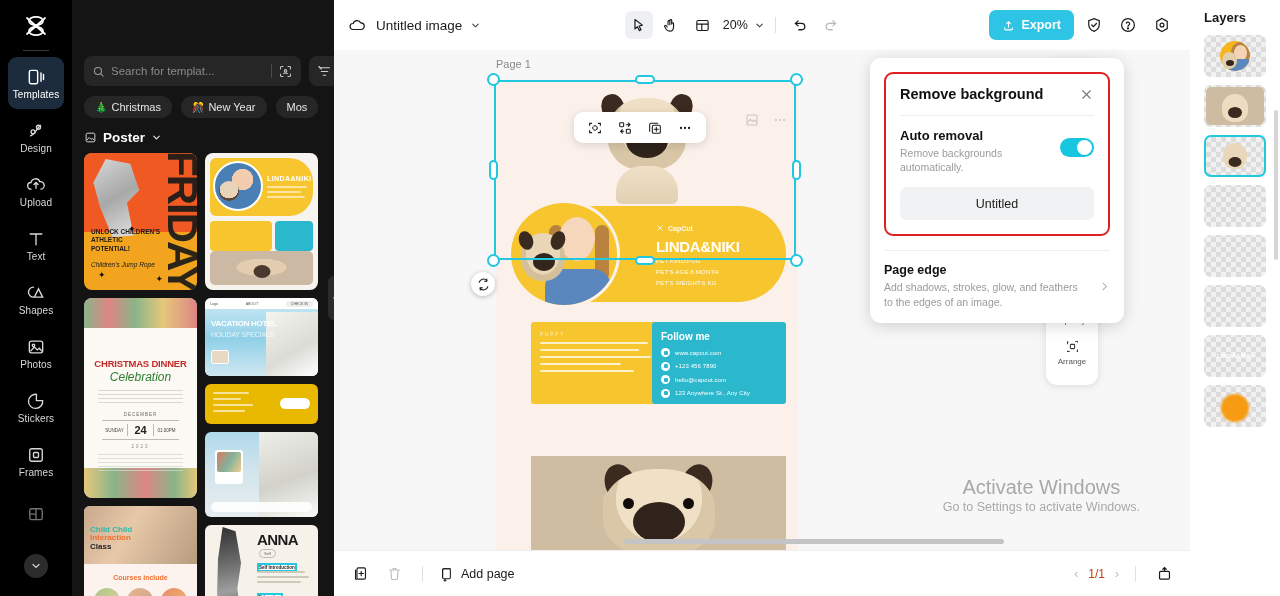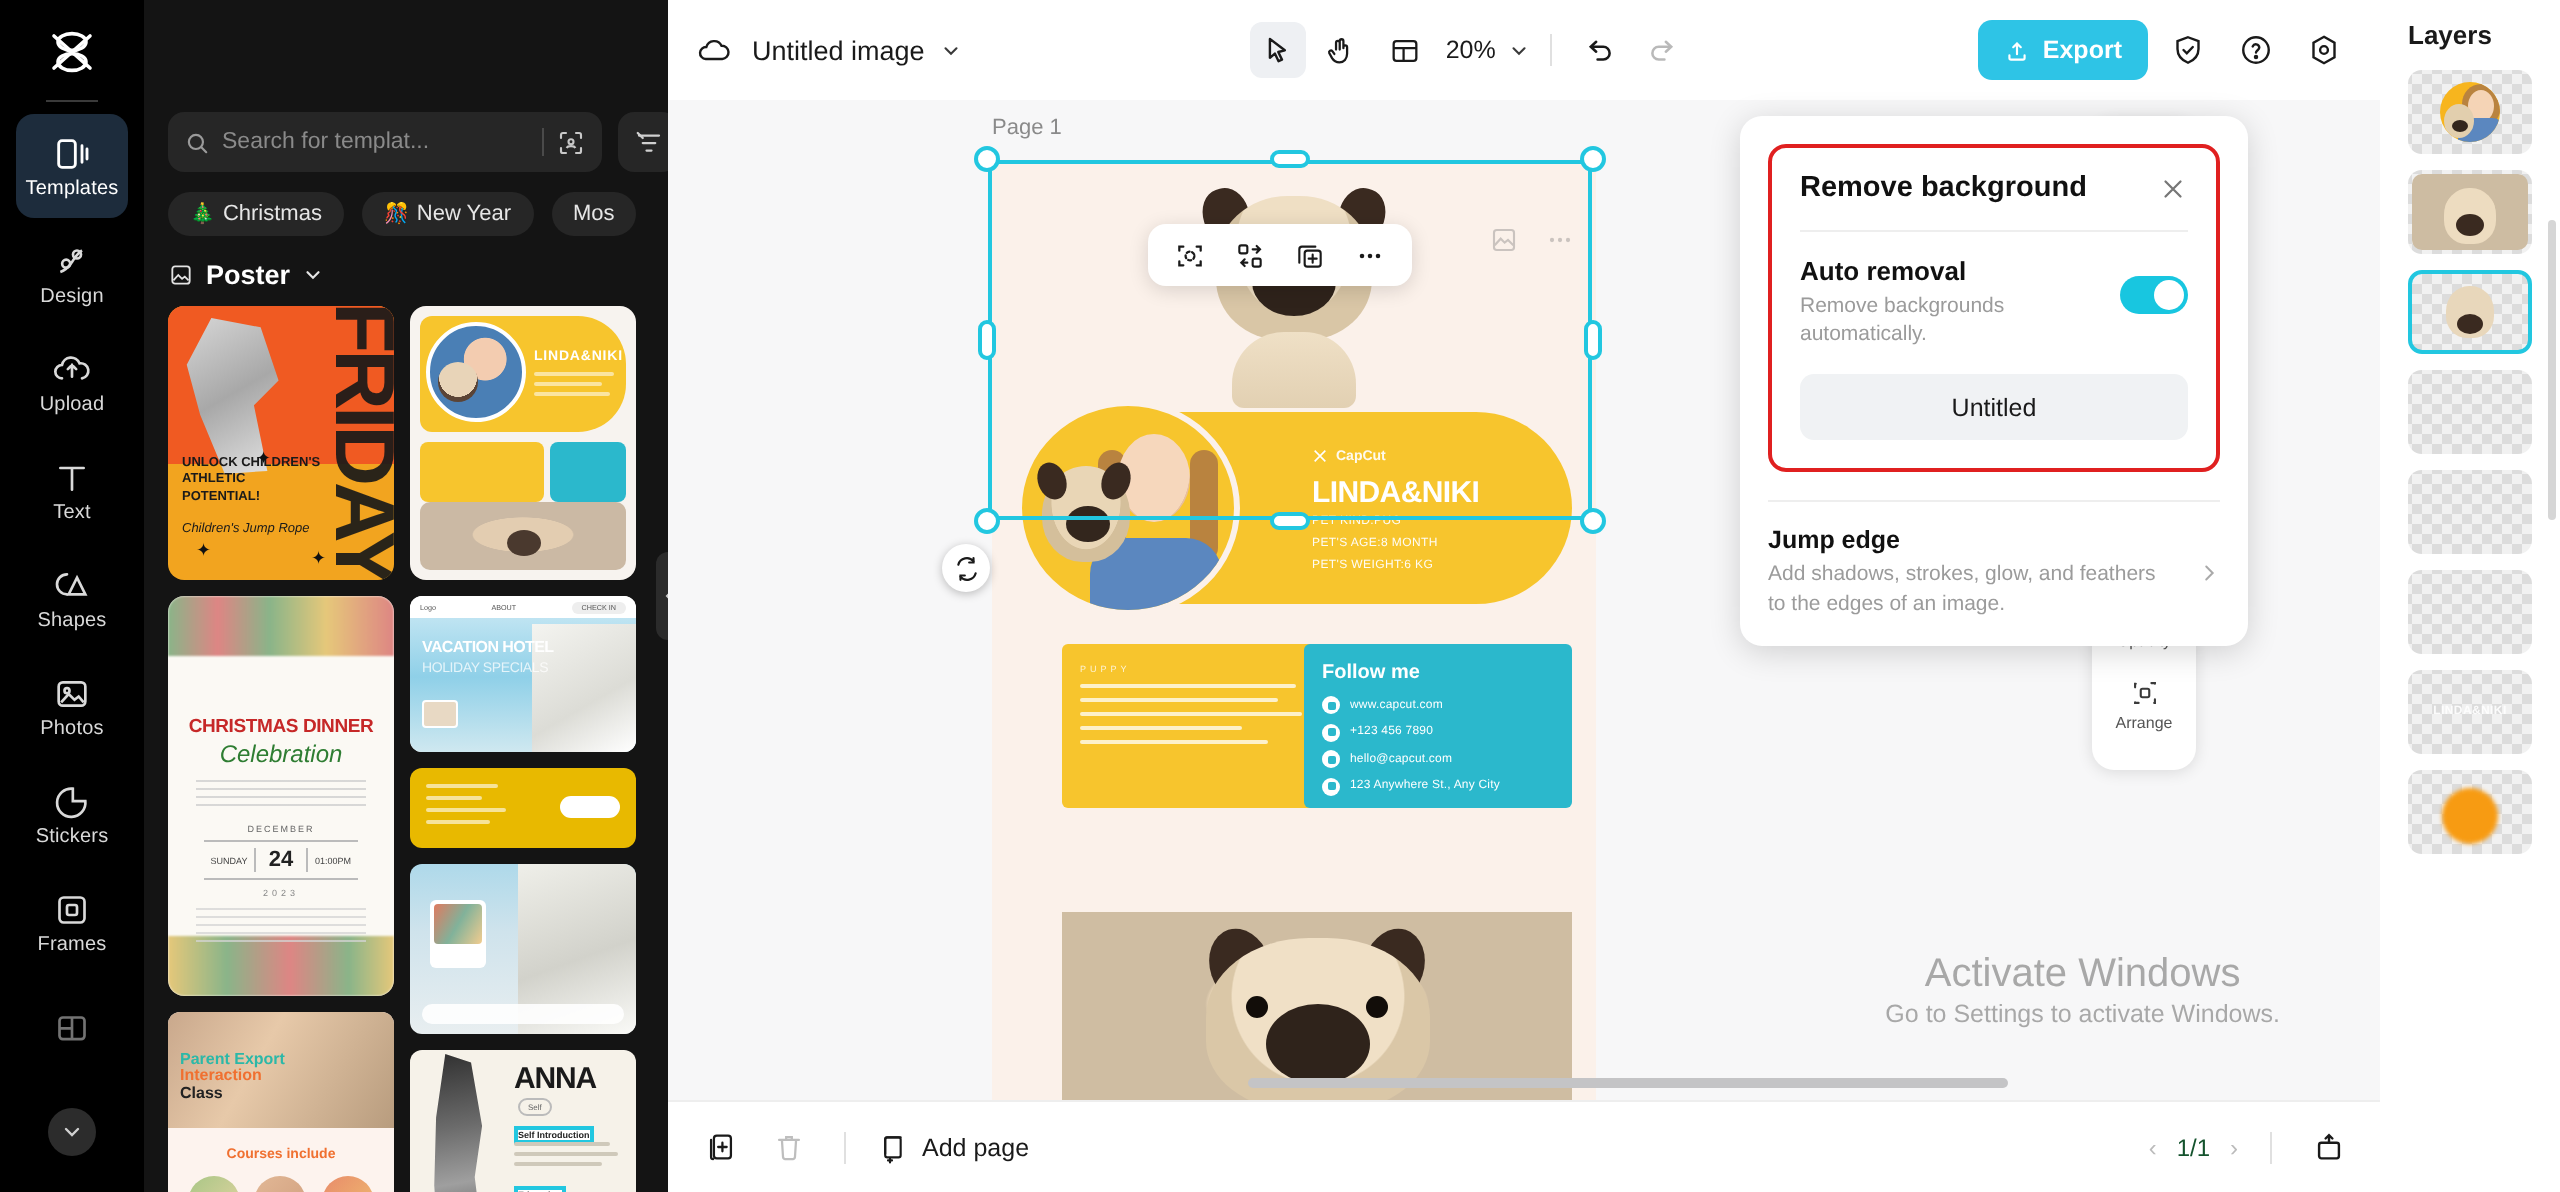--- a/index.html
+++ b/index.html
@@ -291,21 +291,21 @@
   .sh.mt { top:-5px; left:50%; margin-left:-10px; } .sh.mb { bottom:-5px; left:50%; margin-left:-10px; }
 
   .hscroll { position:absolute; left:290px; bottom:6px; width:380px; height:5px; background:#c4c4c6; border-radius:3px; }
 
   
   .bottombar { height:46px; flex:0 0 46px; display:flex; align-items:center; padding:0 14px; gap:10px; background:#fff; border-top:1px solid #eee; }
   .bbtn { width:24px; height:24px; display:flex; align-items:center; justify-content:center; cursor:pointer; }
   .bbtn.dis { opacity:.28; cursor:default; }
   .addpage { display:flex; align-items:center; gap:6px; cursor:pointer; font-size:12.5px; color:#1a1a1a; }
   .pager { margin-left:auto; display:flex; align-items:center; gap:10px; }
-  .pager .pn { font-size:12px; color:#14532d; }
+  .pager .pn { font-size:12px; color:#c2410c; }
   .pager .ar { color:#bbb; cursor:pointer; font-size:12px; }
 
   
   .watermark { position:absolute; right:50px; bottom:36px; text-align:center; z-index:20; pointer-events:none; }
   .watermark .w1 { font-size:20px; color:#8e8e8e; opacity:.75; line-height:1.25; }
   .watermark .w2 { font-size:12.5px; color:#8e8e8e; opacity:.75; }
 
   
   .tool-rail {
     position:absolute; right:92px; top:60px; width:52px;
@@ -516,21 +516,21 @@
             <span>SUNDAY</span>
             <span class="big">24</span>
             <span>01:00PM</span>
           </div>
           <div class="xyr">2023</div>
           <div class="xft"></div>
         </div>
 
         <div class="card tp-parent">
           <div class="ph"></div>
-          <div class="pt1">Parent Export</div>
+          <div class="pt1">Child Child</div>
           <div class="pt2">Interaction</div>
           <div class="pt3">Class</div>
           <div class="ci">Courses include</div>
           <div class="circles">
             <span style="background:linear-gradient(135deg,#a8c686,#e8d5a3)"></span>
             <span style="background:linear-gradient(135deg,#e2b896,#cf9d7c)"></span>
             <span style="background:linear-gradient(135deg,#e88b6a,#f0c070)"></span>
           </div>
         </div>
       </div>
@@ -894,21 +894,21 @@
             <span style="position:absolute;right:2px;top:2px;width:15px;height:15px;border-radius:50%;background:#fff;"></span>
           </div>
         </div>
         <div style="margin-top:13px;height:33px;background:#f0f2f4;border-radius:7px;display:flex;align-items:center;justify-content:center;cursor:pointer;">
           <span style="font-size:12.5px;color:#1a1a1a;">Untitled</span>
         </div>
       </div>
       <div style="height:1px;background:#eee;margin:3px 14px 0;"></div>
       <div style="display:flex;align-items:center;justify-content:space-between;padding:12px 14px 14px;cursor:pointer;">
         <div>
-          <div style="font-size:12.5px;font-weight:bold;color:#111;margin-bottom:3px;">Jump edge</div>
+          <div style="font-size:12.5px;font-weight:bold;color:#111;margin-bottom:3px;">Page edge</div>
           <div style="font-size:10.5px;color:#9b9b9b;line-height:1.35;max-width:196px;">Add shadows, strokes, glow, and feathers to the edges of an image.</div>
         </div>
         <svg width="11" height="11" viewBox="0 0 24 24" fill="none" stroke="#aaa" stroke-width="2.2" stroke-linecap="round">
             <path d="M9 5l7 7-7 7"></path>
           </svg>
       </div>
     </div>
 
     <div class="tool-rail">
       <div class="tr-item">

